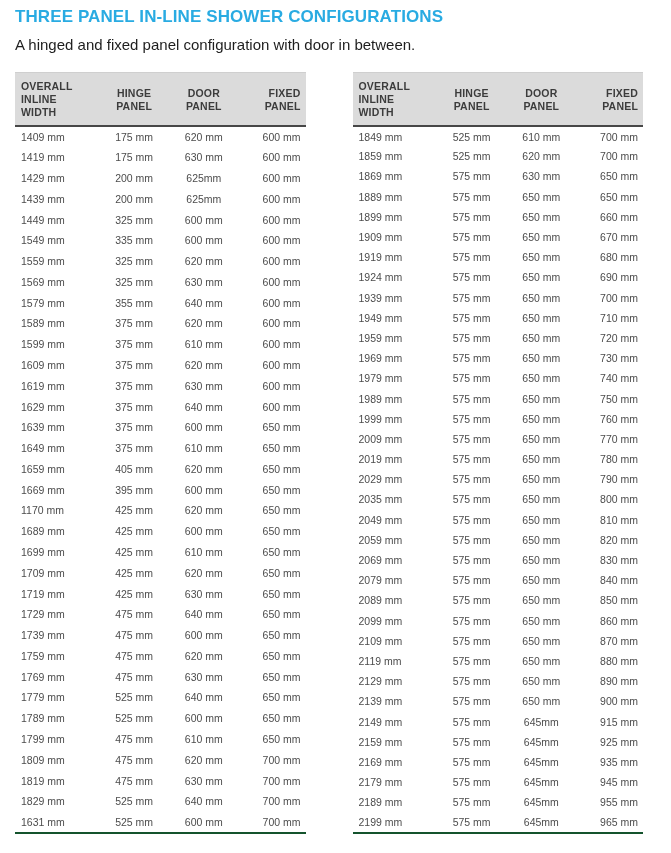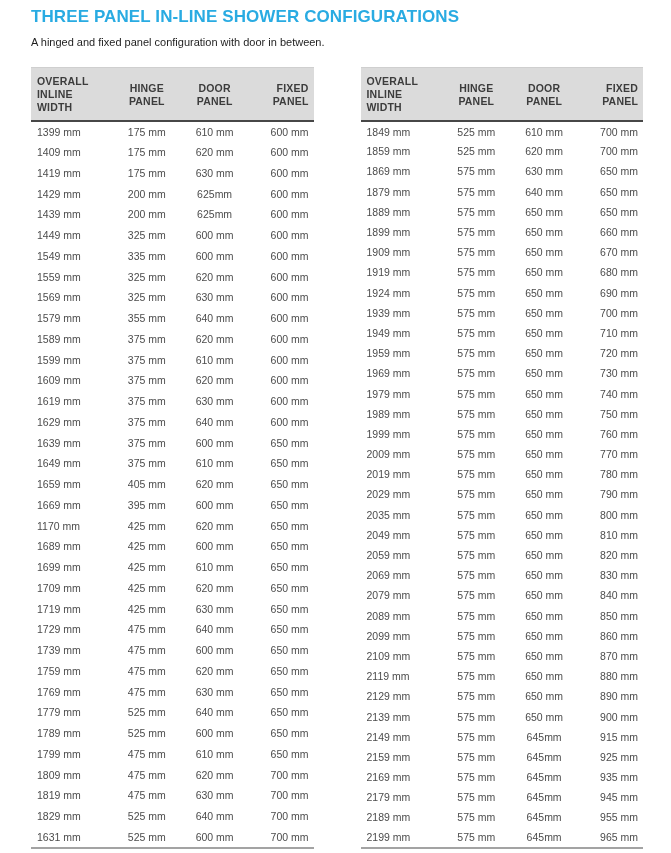--- a/index.html
+++ b/index.html
@@ -2,39 +2,39 @@
 <html><head>
 <meta charset="utf-8">
 <style>
   * { box-sizing: border-box; margin: 0; padding: 0; }
   html, body { background: #ffffff; }
   body {
     width: 671px; height: 853px;
     font-family: "Liberation Sans", sans-serif;
     overflow: hidden;
   }
-  .doc { padding: 7px 28px 0 15px; margin-left: 16px; }
+  .doc { padding: 7px 28px 0 15px; }
   .page-title {
     font-size: 17px;
     font-weight: bold;
     color: #29ABE2;
     letter-spacing: 0.1px;
     margin-bottom: 9px;
   }
   .page-subtitle {
-    font-size: 11px;
+    font-size: 15px;
     color: #1e1e1e;
     margin-bottom: 19px;
   }
   .tables { display: flex; gap: 47px; }
   table.spec {
     width: 291px;
     border-collapse: collapse;
     table-layout: fixed;
-    border-bottom: 2px solid #a3a3a3;
+    border-bottom: 2px solid #14532d;
   }
   table.spec col.w0 { width: 29%; }
   table.spec col.w1 { width: 24%; }
   table.spec col.w2 { width: 24%; }
   table.spec col.w3 { width: 23%; }
   table.spec th {
     background: #DBDBDB;
     border-top: 1px solid #cfcfcf;
     border-bottom: 2px solid #474747;
     font-size: 10.5px;
@@ -82,26 +82,20 @@
           <th class="c1">HINGE
 PANEL</th>
           <th class="c2">DOOR
 PANEL</th>
           <th class="c3">FIXED
 PANEL</th>
         </tr>
       </thead>
       <tbody>
           <tr>
-            <td class="c0">1399 mm</td>
-            <td class="c1">175 mm</td>
-            <td class="c2">610 mm</td>
-            <td class="c3">600 mm</td>
-          </tr>
-          <tr>
             <td class="c0">1409 mm</td>
             <td class="c1">175 mm</td>
             <td class="c2">620 mm</td>
             <td class="c3">600 mm</td>
           </tr>
           <tr>
             <td class="c0">1419 mm</td>
             <td class="c1">175 mm</td>
             <td class="c2">630 mm</td>
             <td class="c3">600 mm</td>
@@ -334,26 +328,20 @@
             <td class="c2">620 mm</td>
             <td class="c3">700 mm</td>
           </tr>
           <tr>
             <td class="c0">1869 mm</td>
             <td class="c1">575 mm</td>
             <td class="c2">630 mm</td>
             <td class="c3">650 mm</td>
           </tr>
           <tr>
-            <td class="c0">1879 mm</td>
-            <td class="c1">575 mm</td>
-            <td class="c2">640 mm</td>
-            <td class="c3">650 mm</td>
-          </tr>
-          <tr>
             <td class="c0">1889 mm</td>
             <td class="c1">575 mm</td>
             <td class="c2">650 mm</td>
             <td class="c3">650 mm</td>
           </tr>
           <tr>
             <td class="c0">1899 mm</td>
             <td class="c1">575 mm</td>
             <td class="c2">650 mm</td>
             <td class="c3">660 mm</td>

